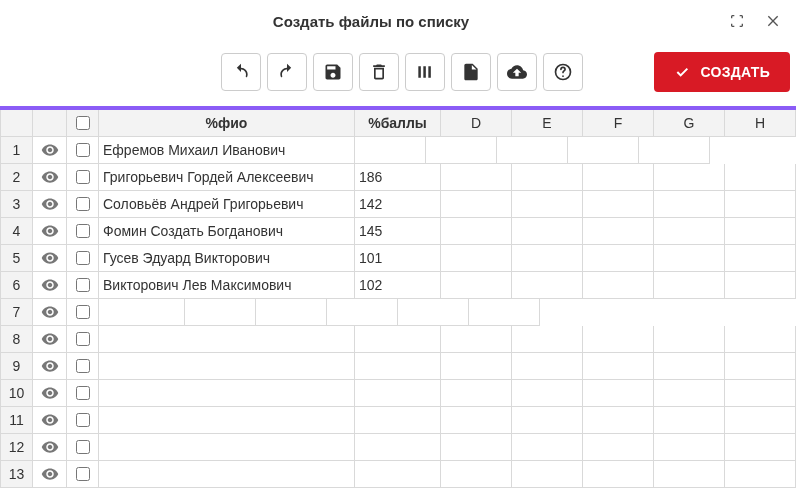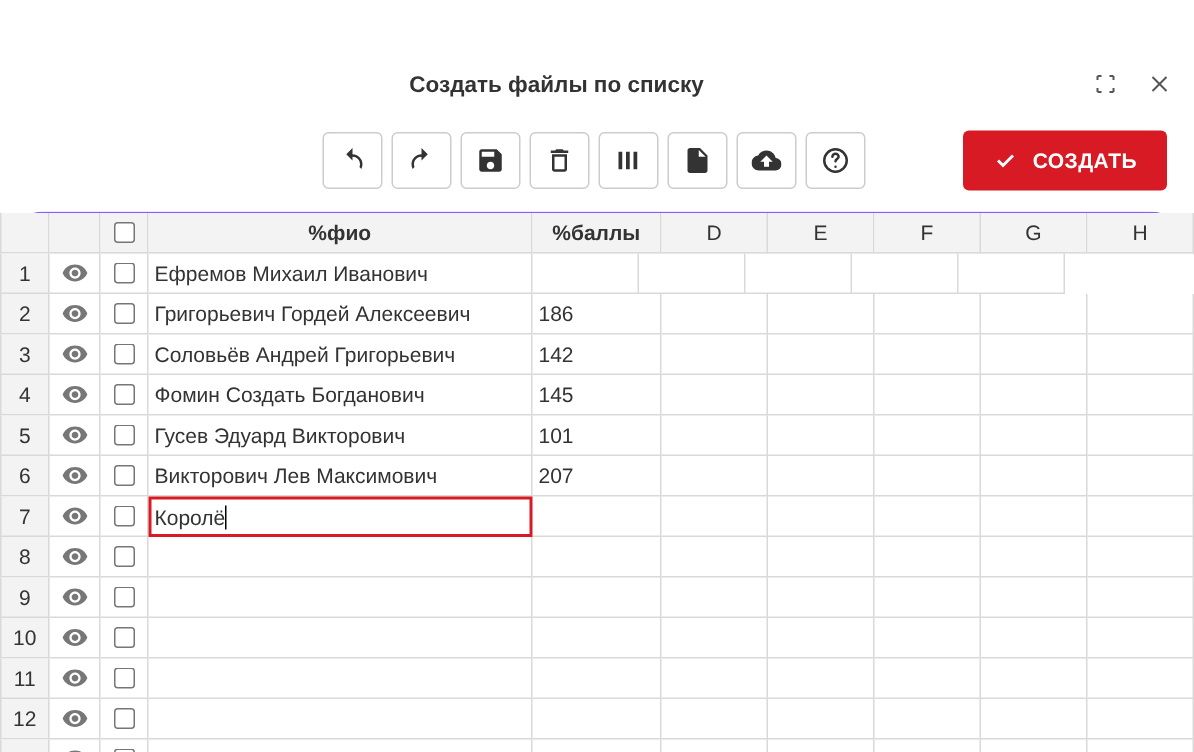--- a/index.html
+++ b/index.html
@@ -1,32 +1,32 @@
 <!DOCTYPE html>
 <html><head>
 <meta charset="utf-8">
 <style>
   * { box-sizing: border-box; margin: 0; padding: 0; }
   body { font-family: Arial, sans-serif; font-size: 13px; color: #333; background: #fff; width: 796px; }
   .dialog { width: 796px; }
-  .dialog-header { display: flex; align-items: center; height: 42px; padding: 0 14px; margin-top: 35px; }
+  .dialog-header { display: flex; align-items: center; height: 42px; padding: 0 14px; }
   .dialog-title { flex: 1; text-align: center; font-size: 15px; font-weight: bold; color: #333; }
   .hdr-icons { display: flex; gap: 18px; align-items: center; }
   .hdr-icon { width: 18px; height: 18px; display: flex; align-items: center; justify-content: center; cursor: pointer; color: #555; }
   .hdr-icon svg { width: 16px; height: 16px; }
-  .toolbar-row { display: flex; align-items: center; padding: 10px 18px 14px 14px; gap: 12px; }
+  .toolbar-row { display: flex; align-items: center; padding: 10px 6px 14px 14px; gap: 12px; }
   .toolbar-spacer-left { flex: 1; }
   .toolbar-group { display: flex; gap: 6px; justify-content: center; }
   .tool-btn { width: 40px; height: 38px; border: 1px solid #ccc; border-radius: 4px; background: #fff; display: flex; align-items: center; justify-content: center; cursor: pointer; color: #333; }
   .tool-btn svg { width: 20px; height: 20px; }
   .toolbar-right { flex: 1; display: flex; justify-content: flex-end; }
   .create-btn { background: #d81a25; color: #fff; border: none; border-radius: 4px; height: 40px; padding: 0 20px; display: flex; align-items: center; gap: 10px; font-size: 14px; font-weight: bold; cursor: pointer; letter-spacing: 0.3px; }
   .create-btn svg { width: 16px; height: 16px; }
 
-  .grid { border-top: 1px solid #8b5cf6; border-radius: 30px; }
+  .grid { border-top: 4px solid #8b5cf6; }
   .row { display: flex; height: 27px; }
   .cell { border-right: 1px solid #d9d9d9; border-bottom: 1px solid #d9d9d9; display: flex; align-items: center; padding: 0 4px; overflow: hidden; white-space: nowrap; font-size: 14px; }
   .hdr-cell { background: #f3f3f3; justify-content: center; font-size: 14px; color: #333; }
   .hdr-cell.bold { font-weight: bold; }
   .rownum { width: 33px; background: #f3f3f3; justify-content: center; border-left: 1px solid #d9d9d9; }
   .eyecol { width: 34px; justify-content: center; }
   .chkcol { width: 32px; justify-content: center; }
   .col-name { width: 256px; }
   .col-score { width: 86px; }
   .col-letter { width: 71px; }
@@ -221,38 +221,37 @@
           <div class="cell rownum">6</div>
           <div class="cell eyecol">
             <svg class="eye-icon" viewBox="0 0 24 24" fill="currentColor">
               <path d="M12 4.5C7 4.5 2.73 7.61 1 12c1.73 4.39 6 7.5 11 7.5s9.27-3.11 11-7.5c-1.73-4.39-6-7.5-11-7.5zM12 17c-2.76 0-5-2.24-5-5s2.24-5 5-5 5 2.24 5 5-2.24 5-5 5zm0-8c-1.66 0-3 1.34-3 3s1.34 3 3 3 3-1.34 3-3-1.34-3-3-3z"></path>
             </svg>
           </div>
           <div class="cell chkcol">
             <input type="checkbox" style="">
           </div>
           <div class="cell col-name">Викторович Лев Максимович</div>
-          <div class="cell col-score">207</div>
+          <div class="cell col-score">102</div>
           <div class="cell col-letter"></div>
           <div class="cell col-letter"></div>
           <div class="cell col-letter"></div>
           <div class="cell col-letter"></div>
           <div class="cell col-letter"></div>
         </div>
         <div class="row">
           <div class="cell rownum">7</div>
           <div class="cell eyecol">
             <svg class="eye-icon" viewBox="0 0 24 24" fill="currentColor">
               <path d="M12 4.5C7 4.5 2.73 7.61 1 12c1.73 4.39 6 7.5 11 7.5s9.27-3.11 11-7.5c-1.73-4.39-6-7.5-11-7.5zM12 17c-2.76 0-5-2.24-5-5s2.24-5 5-5 5 2.24 5 5-2.24 5-5 5zm0-8c-1.66 0-3 1.34-3 3s1.34 3 3 3 3-1.34 3-3-1.34-3-3-3z"></path>
             </svg>
           </div>
           <div class="cell chkcol">
             <input type="checkbox" style="">
           </div>
-          <div class="cell col-name editing">Королё<span class="cursor-caret"></span></div>
           <div class="cell col-score"></div>
           <div class="cell col-letter"></div>
           <div class="cell col-letter"></div>
           <div class="cell col-letter"></div>
           <div class="cell col-letter"></div>
           <div class="cell col-letter"></div>
         </div>
         <div class="row">
           <div class="cell rownum">8</div>
           <div class="cell eyecol">

